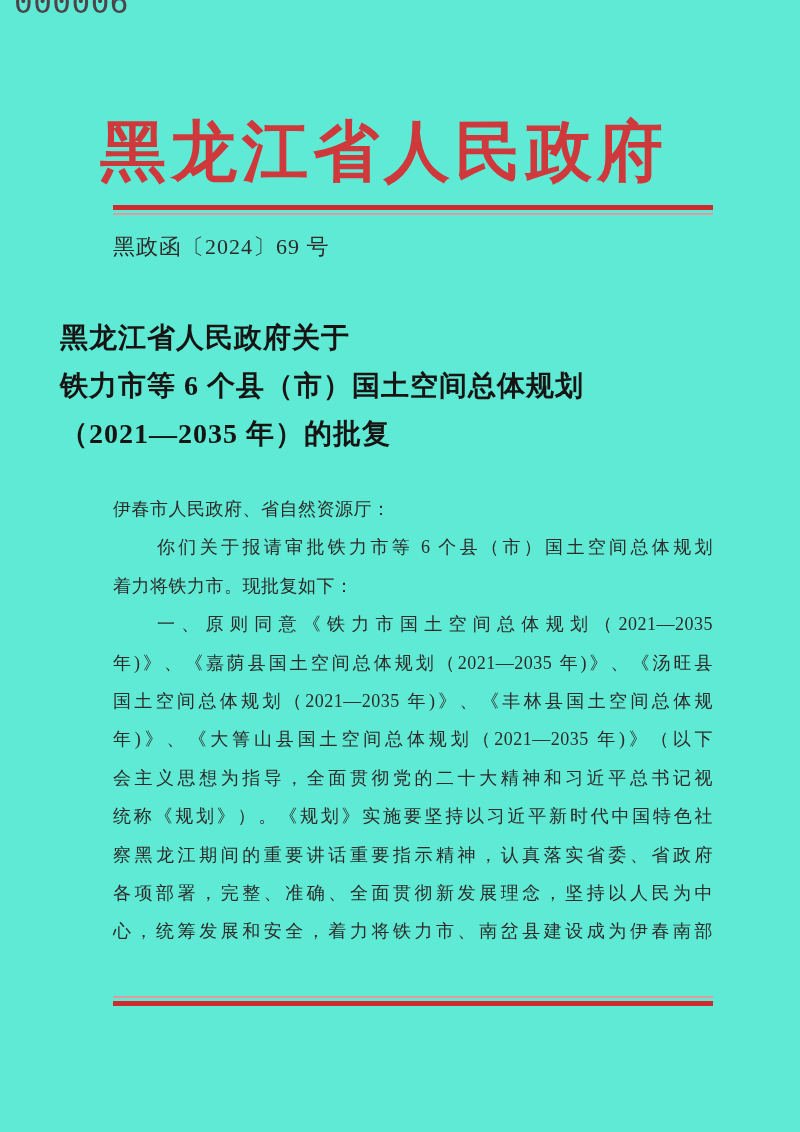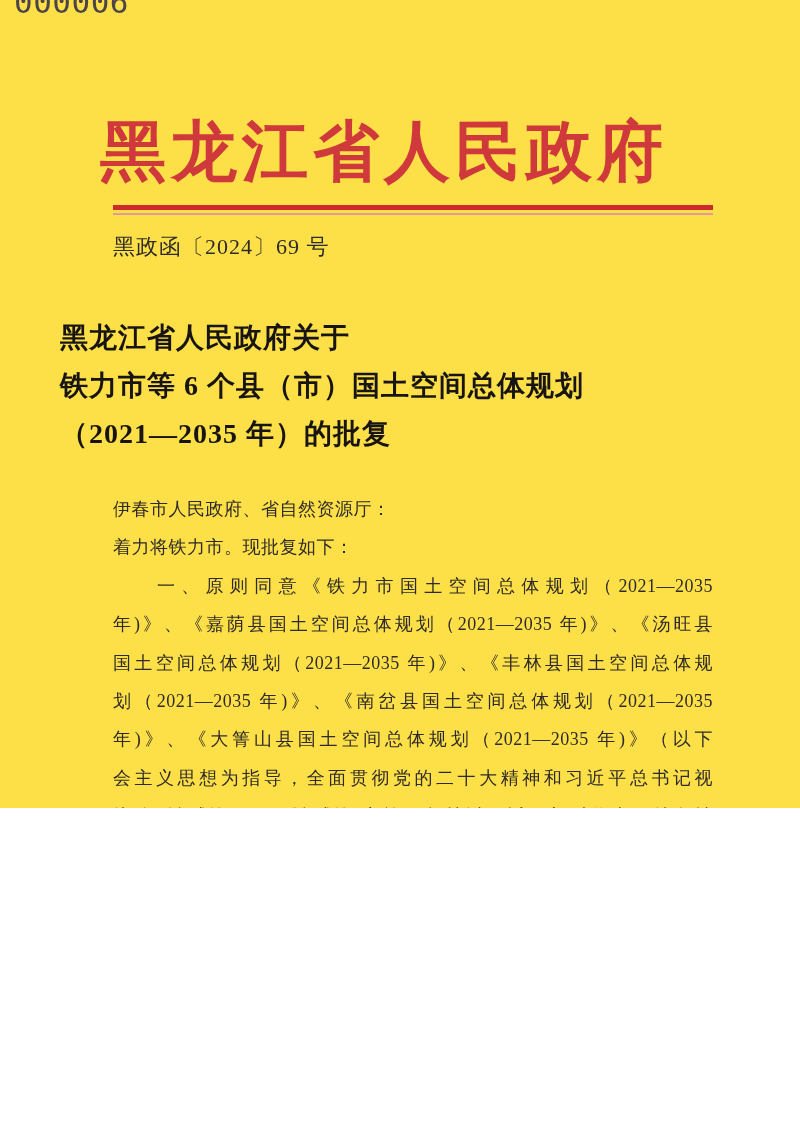--- a/index.html
+++ b/index.html
@@ -1,20 +1,20 @@
 <!DOCTYPE html>
 <html><head>
 <meta charset="utf-8">
 <style>
   * { margin:0; padding:0; box-sizing:border-box; }
   html,body { background:#ffffff; }
   .page {
     position:relative;
-    width:800px; height:808px;
-    background:#fde047;
+    width:800px; height:1132px;
+    background:#5eead4;
     overflow:hidden;
     font-family:"Liberation Serif","DejaVu Serif",serif;
     color:#2f2b2a;
   }
   
   .stamp-clip {
     position:absolute; top:0; left:14px;
     height:23px; width:120px; overflow:hidden;
   }
   .stamp-text {
@@ -98,25 +98,25 @@
   <div class="doc-number">黑政函〔2024〕69 号</div>
 
   <div class="doc-title">
     <div>黑龙江省人民政府关于</div>
     <div>铁力市等 6 个县（市）国土空间总体规划</div>
     <div>（2021—2035 年）的批复</div>
   </div>
 
   <div class="body-text">
     <div class="body-line">伊春市人民政府、省自然资源厅：</div>
+    <div class="body-line indent fill">你们关于报请审批铁力市等 6 个县（市）国土空间总体规划</div>
     <div class="body-line">着力将铁力市。现批复如下：</div>
     <div class="body-line indent fill">一、原则同意《铁力市国土空间总体规划（2021—2035</div>
     <div class="body-line fill">年)》、《嘉荫县国土空间总体规划（2021—2035 年)》、《汤旺县</div>
     <div class="body-line fill">国土空间总体规划（2021—2035 年)》、《丰林县国土空间总体规</div>
-    <div class="body-line fill">划（2021—2035 年)》、《南岔县国土空间总体规划（2021—2035</div>
     <div class="body-line fill">年)》、《大箐山县国土空间总体规划（2021—2035 年)》（以下</div>
     <div class="body-line fill">会主义思想为指导，全面贯彻党的二十大精神和习近平总书记视</div>
     <div class="body-line fill">统称《规划》）。《规划》实施要坚持以习近平新时代中国特色社</div>
     <div class="body-line fill">察黑龙江期间的重要讲话重要指示精神，认真落实省委、省政府</div>
     <div class="body-line fill">各项部署，完整、准确、全面贯彻新发展理念，坚持以人民为中</div>
     <div class="body-line fill">心，统筹发展和安全，着力将铁力市、南岔县建设成为伊春南部</div>
   </div>
 
   <div class="rule-band bottom-band">
     <div class="rule thin"></div>

